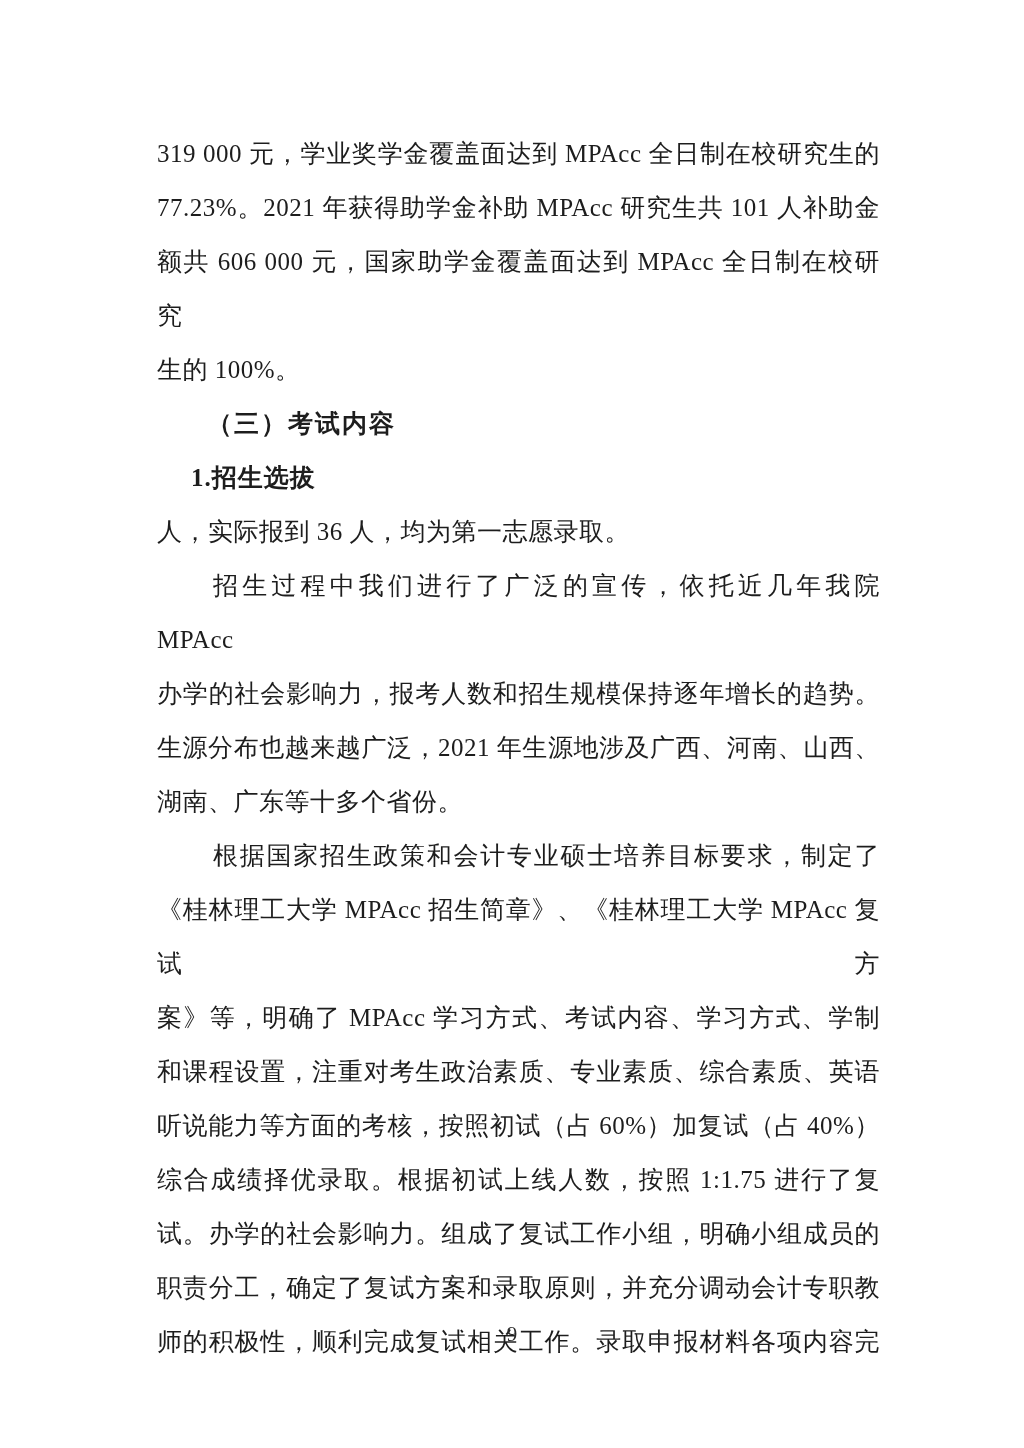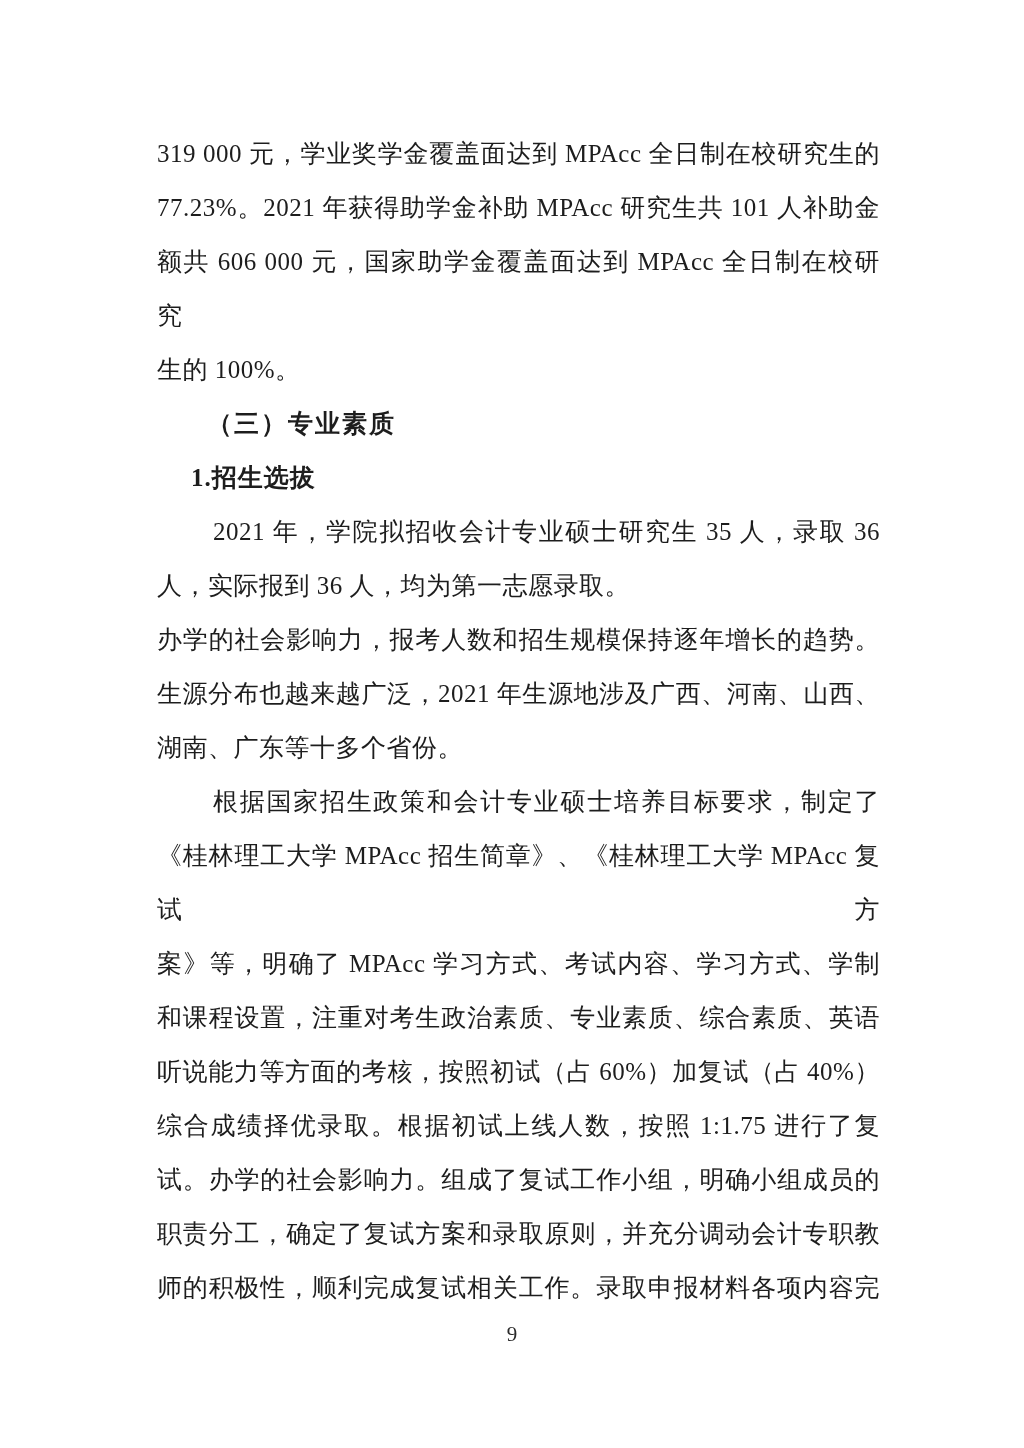--- a/index.html
+++ b/index.html
@@ -57,27 +57,27 @@
 <body>
 
 <div class="page">
   <main class="text-block">
 
     <p class="ln just">319 000 元，学业奖学金覆盖面达到 MPAcc 全日制在校研究生的</p>
     <p class="ln just">77.23%。2021 年获得助学金补助 MPAcc 研究生共 101 人补助金</p>
     <p class="ln just">额共 606 000 元，国家助学金覆盖面达到 MPAcc 全日制在校研究</p>
     <p class="ln end">生的 100%。</p>
 
-    <p class="ln end h1">（三）专业素质</p>
+    <p class="ln end h1">（三）考试内容</p>
 
     <p class="ln end h2">1.招生选拔</p>
 
-    <p class="ln just ind">2021 年，学院拟招收会计专业硕士研究生 35 人，录取 36</p>
     <p class="ln end">人，实际报到 36 人，均为第一志愿录取。</p>
 
+    <p class="ln just ind">招生过程中我们进行了广泛的宣传，依托近几年我院 MPAcc</p>
     <p class="ln just">办学的社会影响力，报考人数和招生规模保持逐年增长的趋势。</p>
     <p class="ln just">生源分布也越来越广泛，2021 年生源地涉及广西、河南、山西、</p>
     <p class="ln end">湖南、广东等十多个省份。</p>
 
     <p class="ln just ind">根据国家招生政策和会计专业硕士培养目标要求，制定了</p>
     <p class="ln just">《桂林理工大学 MPAcc 招生简章》、《桂林理工大学 MPAcc 复试方</p>
     <p class="ln just">案》等，明确了 MPAcc 学习方式、考试内容、学习方式、学制</p>
     <p class="ln just">和课程设置，注重对考生政治素质、专业素质、综合素质、英语</p>
     <p class="ln just">听说能力等方面的考核，按照初试（占 60%）加复试（占 40%）</p>
     <p class="ln just">综合成绩择优录取。根据初试上线人数，按照 1:1.75 进行了复</p>

